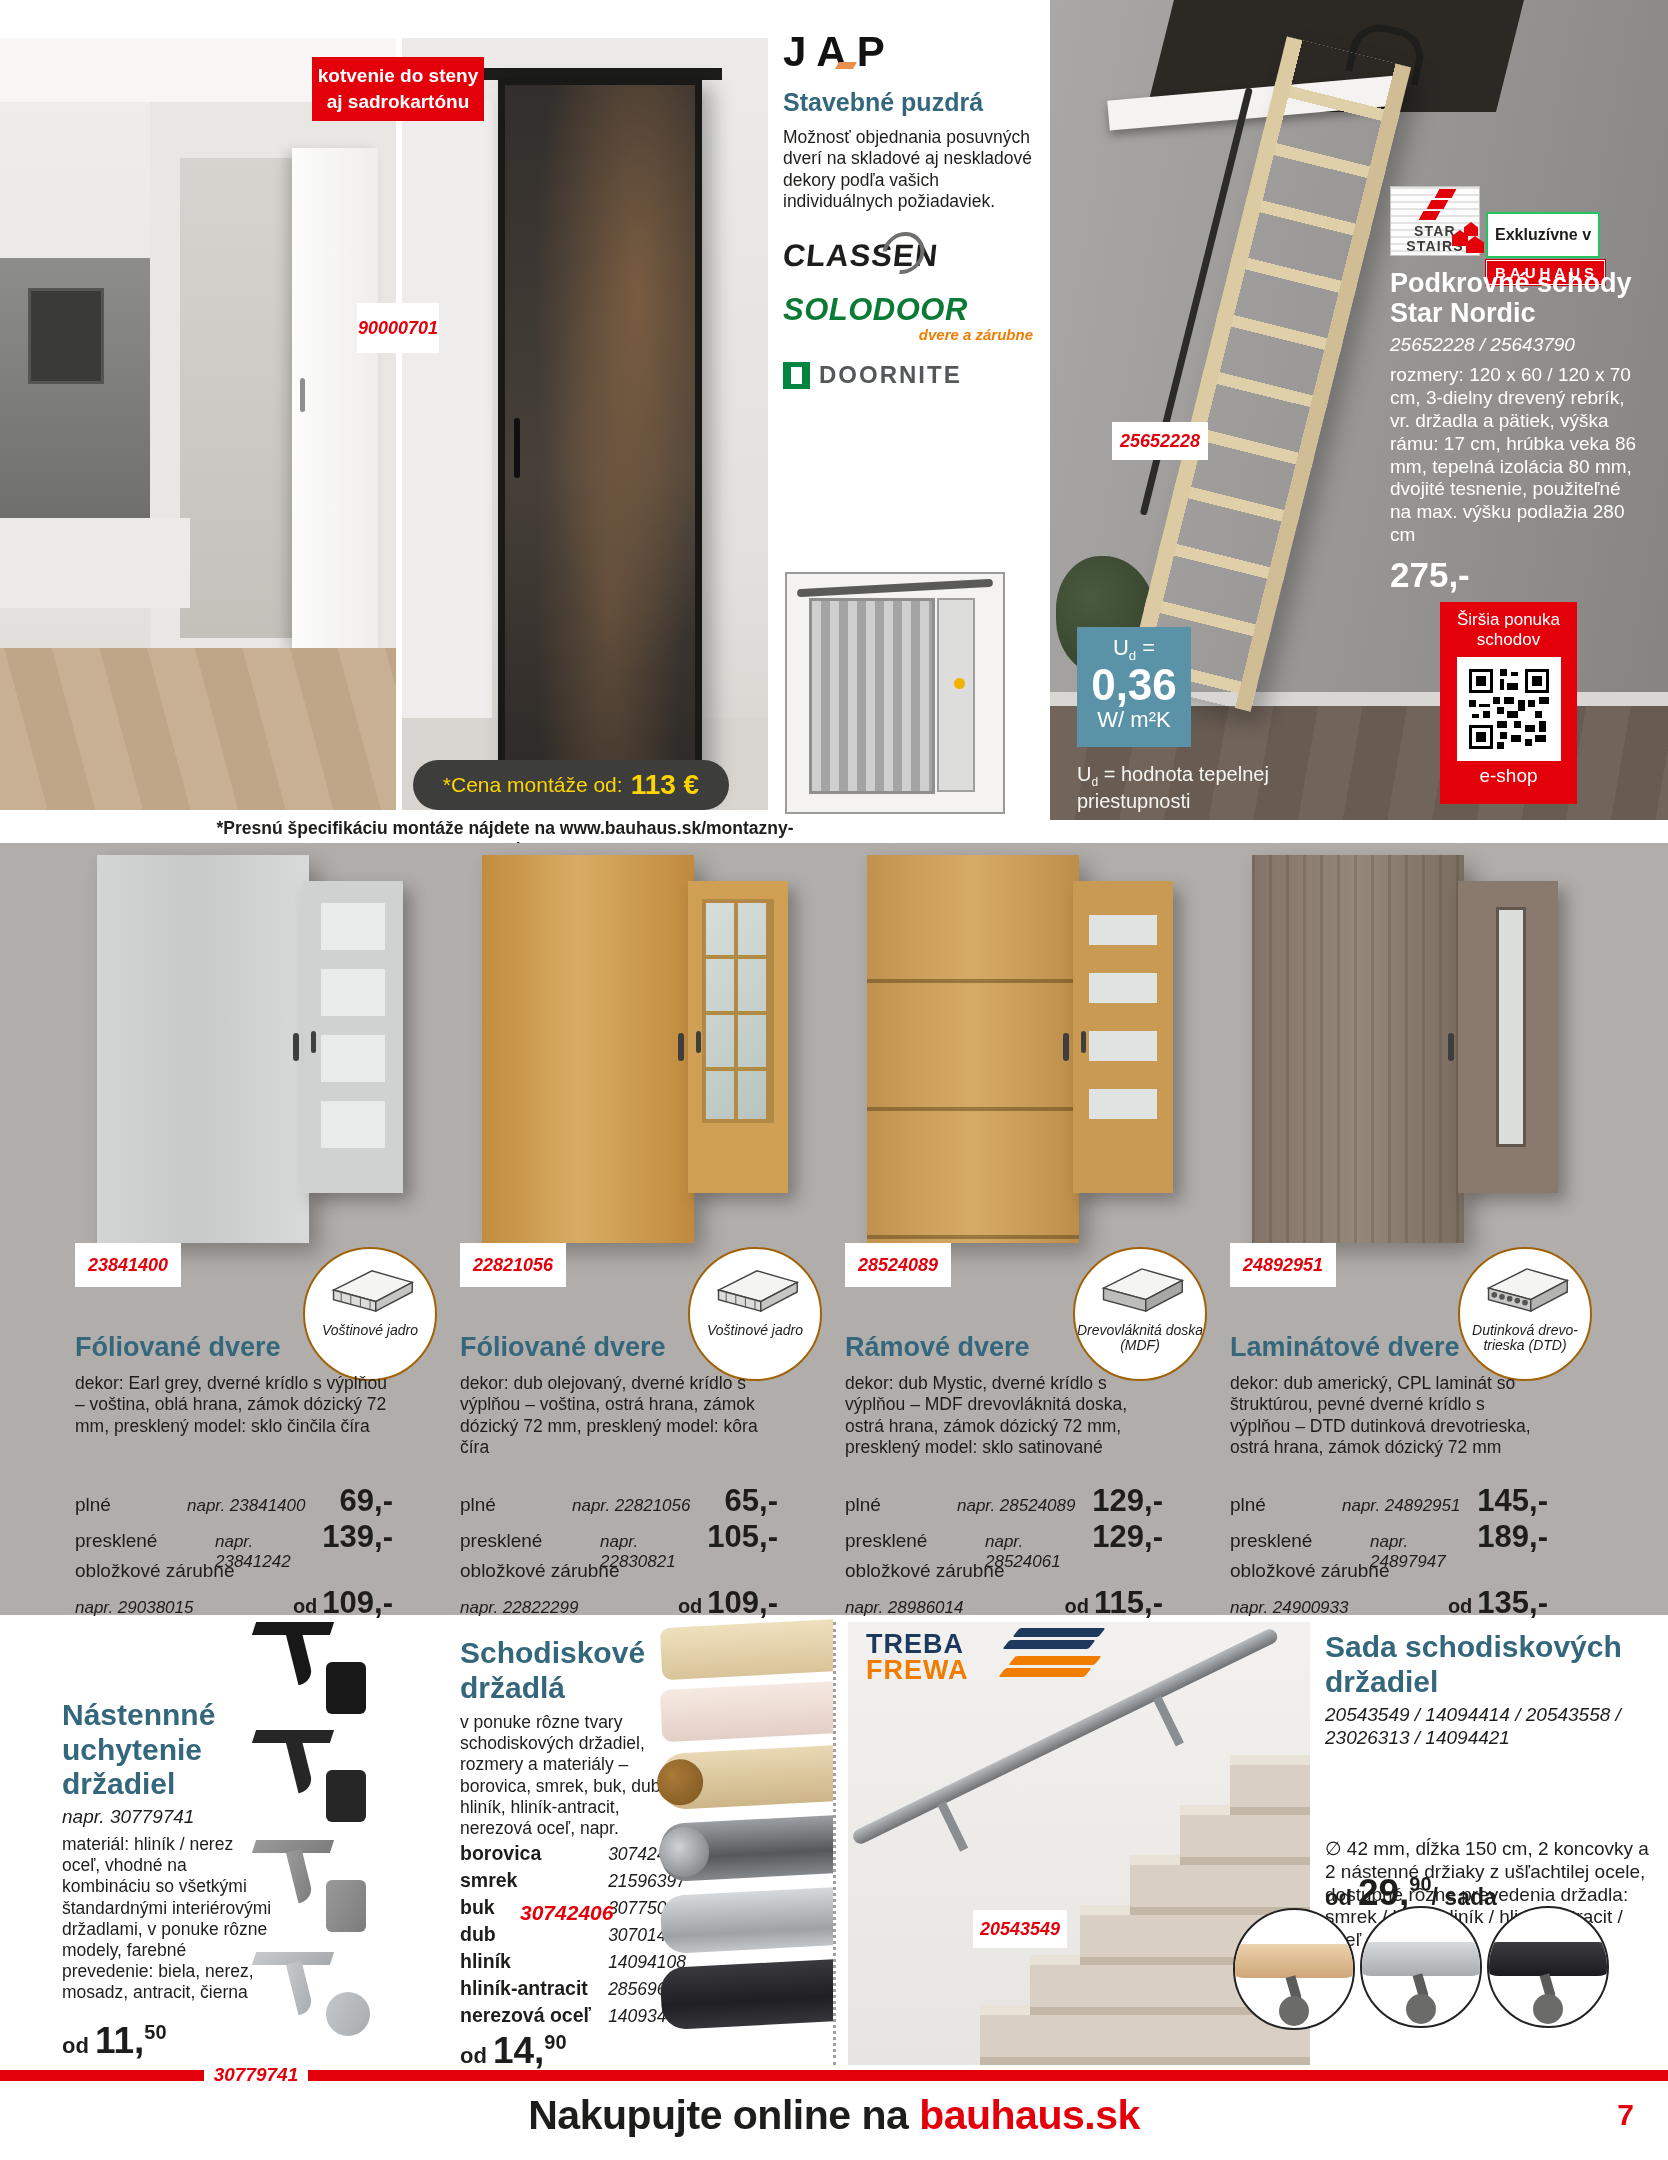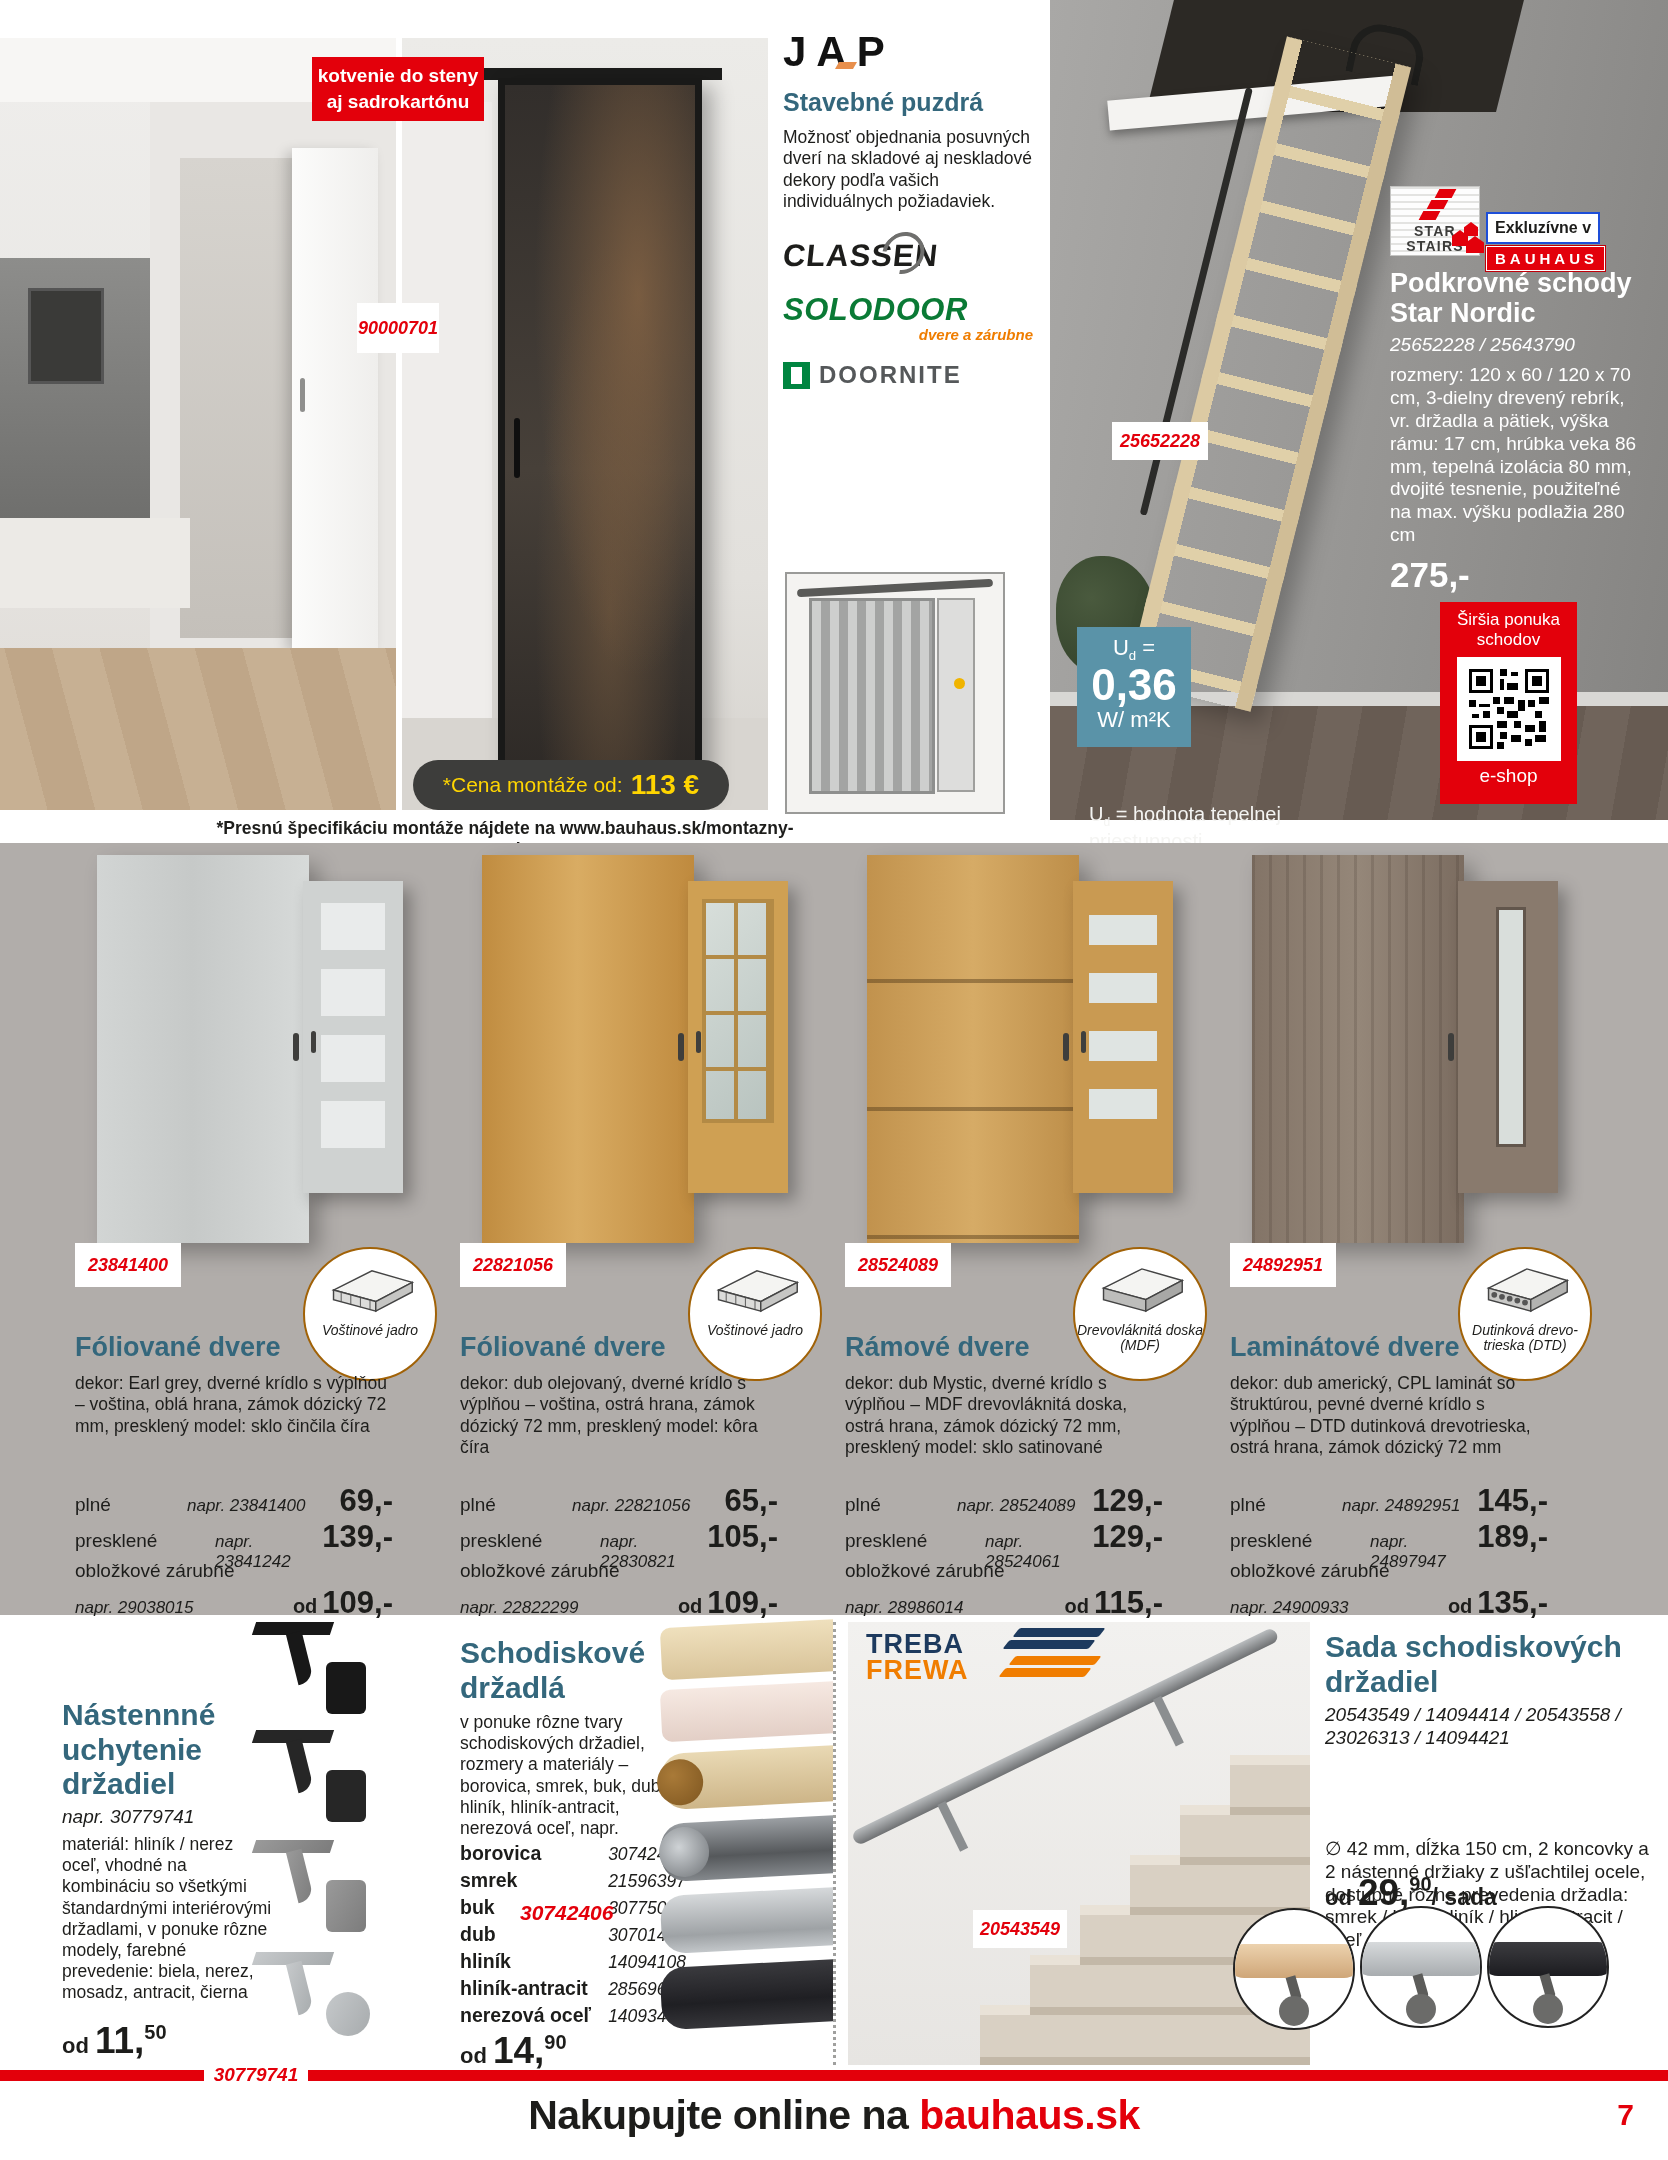--- a/index.html
+++ b/index.html
@@ -72,32 +72,32 @@
   .at-pot{left:34px;top:662px;width:56px;height:50px;background:#eceae6;border-radius:4px 4px 10px 10px;}
   .lbl-25652228{left:1112px;top:422px;width:96px;height:38px;}
   .star-logo{left:1390px;top:186px;width:88px;height:68px;background:#fdfdfd;border:1px solid #c4c4c2;overflow:hidden;}
   .star-logo .stripes{position:absolute;inset:0;background:repeating-linear-gradient(to bottom,#e3e3e1 0 2px,rgba(0,0,0,0) 2px 7px);}
   .star-logo .stair{position:absolute;left:24px;top:2px;width:46px;height:34px;}
   .star-logo .stair i{position:absolute;width:17px;height:9px;background:#e3000b;transform:skewX(-28deg);}
   .star-logo .t{position:absolute;left:0;bottom:2px;width:100%;text-align:center;font-size:14px;line-height:1.02;font-weight:bold;color:#3c3c3a;letter-spacing:1.2px;}
   .excl{left:1486px;top:212px;width:150px;}
   .excl-houses{position:absolute;left:-34px;top:10px;width:34px;height:32px;}
   .excl-houses i{position:absolute;background:#e3000b;clip-path:polygon(50% 0,100% 38%,100% 100%,0 100%,0 38%);}
-  .excl-label{display:inline-block;background:#fff;border:2px solid #1d4ed8;font-weight:bold;font-size:16px;padding:5px 7px;}
+  .excl-label{display:inline-block;background:#fff;border:2px solid #22c55e;font-weight:bold;font-size:16px;padding:12px 7px;}
   .excl-brand{margin-top:2px;display:inline-block;background:#e3000b;color:#fff;font-weight:bold;font-size:15px;letter-spacing:4px;padding:3px 6px 3px 8px;border:1px solid #fff;box-shadow:0 0 0 1px #c00009;}
   .attic-text{left:1390px;top:268px;width:252px;color:#fff;}
   .attic-title{font-size:27px;font-weight:bold;line-height:1.12;}
   .attic-arts{font-style:italic;font-size:19px;margin-top:6px;}
   .attic-desc{font-size:19px;line-height:1.2;margin-top:8px;}
   .attic-price{font-size:35px;font-weight:bold;margin-top:8px;}
   .ud-box{left:1077px;top:627px;width:114px;height:120px;background:#5a93a8;color:#fff;text-align:center;padding-top:8px;box-sizing:border-box;}
   .ud-box .l1{font-size:22px;}
   .ud-box .l2{font-size:44px;font-weight:bold;line-height:1.0;}
   .ud-box .l3{font-size:22px;}
-  .ud-note{left:1077px;top:802px;width:220px;color:#f4f4f2;font-size:20px;line-height:1.2;margin-left:12px;}
+  .ud-note{left:1077px;top:762px;width:220px;color:#f4f4f2;font-size:20px;line-height:1.2;}
   sub.udsub{font-size:.6em;}
   .qr-box{left:1440px;top:602px;width:137px;height:202px;background:#e3000b;color:#fff;text-align:center;}
   .qr-box .qt{font-size:17px;line-height:1.2;margin-top:8px;}
   .qr-white{margin:6px auto 4px auto;width:104px;height:104px;background:#fff;display:flex;align-items:center;justify-content:center;}
   .qr-box .qc{font-size:19px;}
 
   
   .band{left:0;top:843px;width:1668px;height:772px;background:#b1adaa;}
   .prod{position:absolute;top:0;width:390px;height:772px;}
   .c0{left:75px;} .c1{left:460px;} .c2{left:845px;} .c3{left:1230px;}

